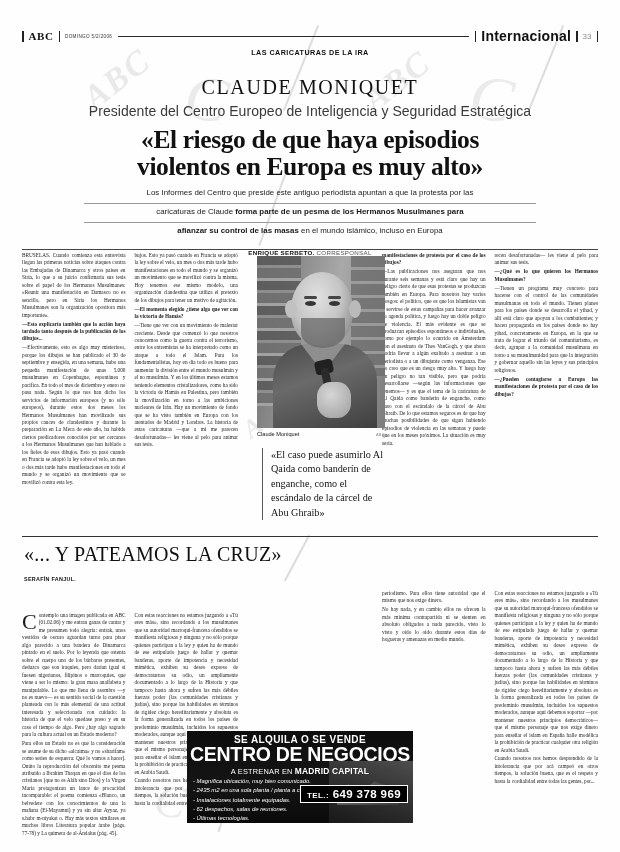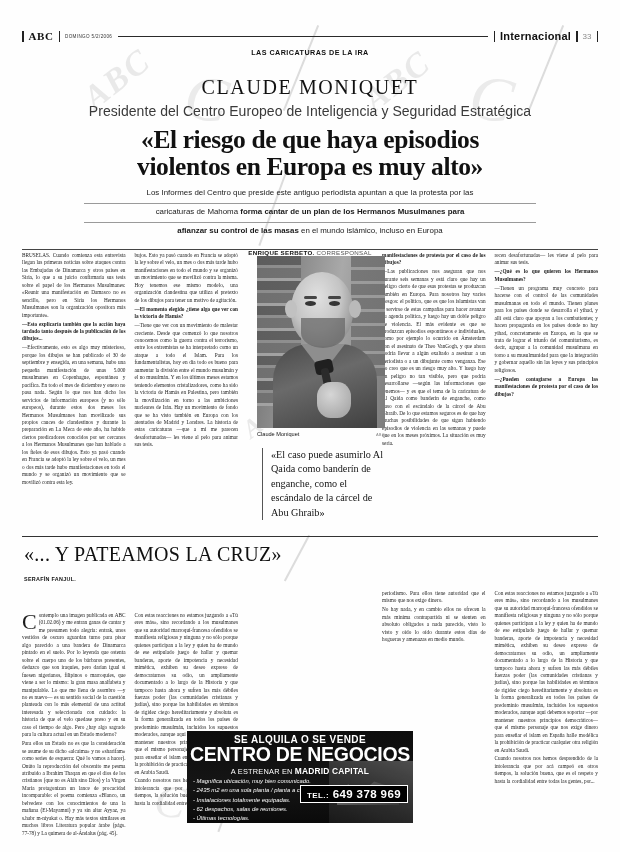--- a/index.html
+++ b/index.html
@@ -21,21 +21,21 @@
   .masthead{position:absolute;left:22px;right:22px;top:28px;height:16px;
             display:flex;align-items:center;}
   .mh-rule{flex:1;height:1px;background:#2a2a2a;margin:0 6px;}
   .mh-seg{display:flex;align-items:center;gap:5px;white-space:nowrap;}
   .mh-bar{width:1.5px;height:11px;background:#222;}
   .abc-logo{font-family:"Liberation Serif",serif;font-weight:700;font-size:11px;
             letter-spacing:.6px;}
   .mh-date{font-family:"Liberation Sans",sans-serif;font-size:4.6px;
            letter-spacing:.35px;color:#333;text-transform:uppercase;}
   .mh-section{font-family:"Liberation Sans",sans-serif;font-weight:700;
-              font-size:11px;letter-spacing:.2px;}
+              font-size:14px;letter-spacing:.2px;}
   .mh-page{font-family:"Liberation Sans",sans-serif;font-size:8px;color:#8a8a8a;}
 
   .eyebrow{position:absolute;left:0;right:0;top:48px;text-align:center;
            font-family:"Liberation Sans",sans-serif;font-weight:700;
            font-size:7.2px;letter-spacing:.45px;}
 
   
   .a1{position:absolute;left:22px;right:22px;top:62px;}
   .a1-name{text-align:center;font-size:20px;letter-spacing:1.6px;
            font-family:"Liberation Serif",serif;font-weight:400;margin:14px 0 0;}
@@ -197,21 +197,21 @@
 
   <div class="a1">
     <div class="a1-name">CLAUDE MONIQUET</div>
     <div class="a1-role">Presidente del Centro Europeo de Inteligencia y Seguridad Estratégica</div>
     <div class="a1-head">
       <div>«El riesgo de que haya episodios</div>
       <div>violentos en Europa es muy alto»</div>
     </div>
     <div class="kicker">
       <span class="ln">Los Informes del Centro que preside este antiguo periodista apuntan a que la protesta por las</span>
-      <span class="ln"><span>caricaturas de Mahoma </span><b>forma cantar de un plan de los Hermanos Musulmanes para</b></span>
+      <span class="ln"><span>caricaturas de Claude </span><b>forma parte de un pesma de los Hermanos Musulmanes para</b></span>
       <span class="ln"><b>afianzar su control de las masas</b><span> en el mundo islámico, incluso en Europa</span></span>
     </div>
     <div class="byline">
       <b>ENRIQUE SERBETO.</b><span> CORRESPONSAL</span>
     </div>
   </div>
 
   <div class="rule-full" style="top:249px;"></div>
 
   <div class="cols" id="a1cols">

